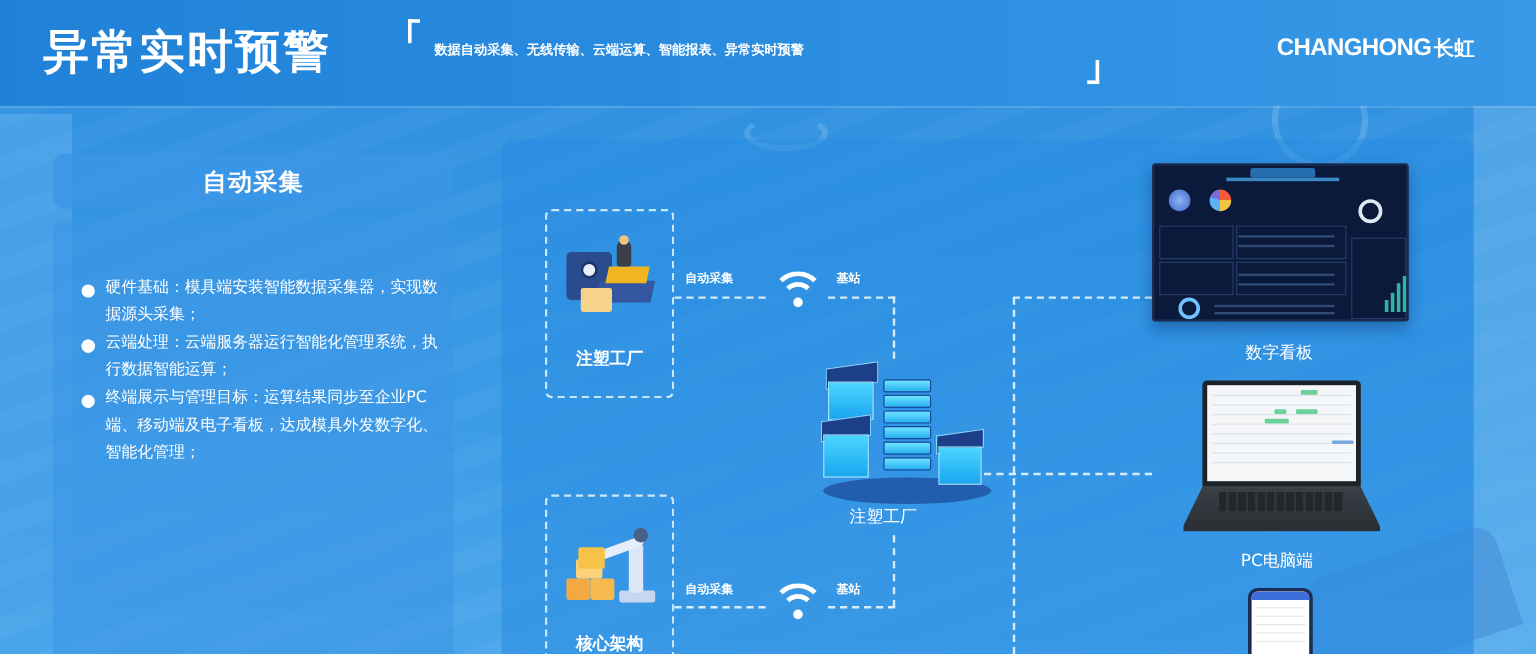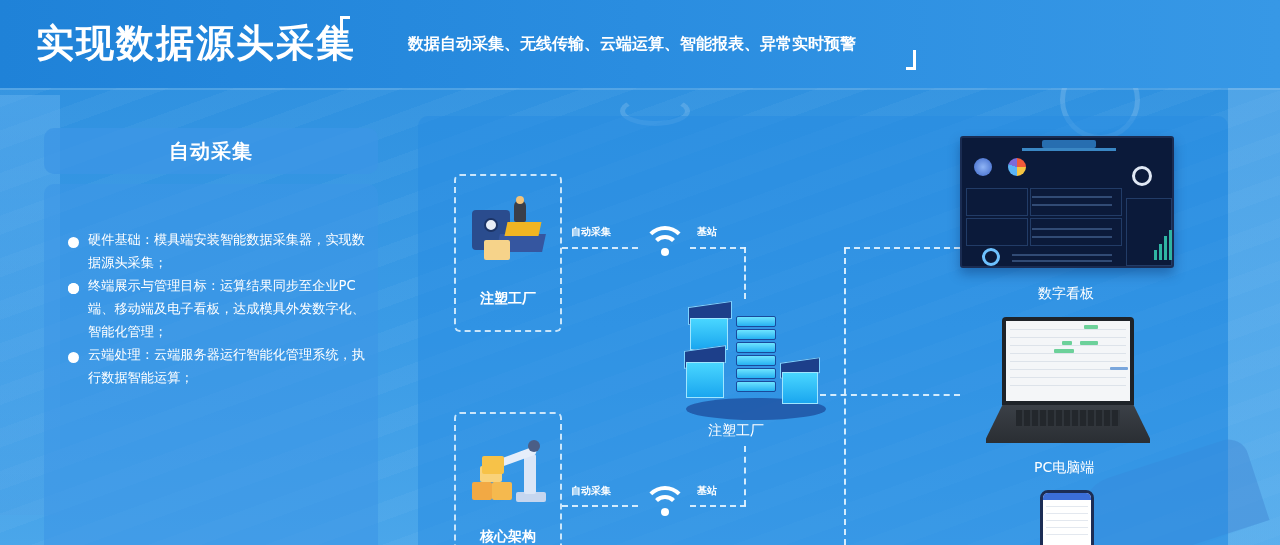--- a/index.html
+++ b/index.html
@@ -47,21 +47,21 @@
   .bracket-open {
     position: absolute; left: 0; top: 4px; width: 10px; height: 20px;
     border-left: 3px solid #fff; border-top: 3px solid #fff;
   }
   .bracket-close {
     position: absolute; left: 566px; top: 38px; width: 10px; height: 20px;
     border-right: 3px solid #fff; border-bottom: 3px solid #fff;
   }
   .slogan {
     position: absolute; left: 22px; top: 22px;
-    font-size: 16px; font-weight: bold; color: #fff; white-space: nowrap; margin-left: 46px;
+    font-size: 11px; font-weight: bold; color: #fff; white-space: nowrap;
   }
   .brand {
     position: absolute; left: 1064px; top: 26px; height: 28px;
     display: flex; align-items: center;
   }
   .brand-en { font-size: 20px; font-weight: bold; color: #fff; letter-spacing: -0.5px; font-family: "Liberation Sans", sans-serif; }
   .brand-cn { font-size: 17px; font-weight: bold; color: #fff; margin-left: 2px; }
 
   
   .core-title-box {
@@ -177,47 +177,51 @@
 <body>
 
 <div class="bg-stripe"></div>
 <div class="bg-left-block"></div>
 <div class="bg-right-block"></div>
 <div class="bg-arc" style="left:1060px;top:60px;width:80px;height:80px;"></div>
 <div class="bg-arc" style="left:620px;top:96px;width:70px;height:30px;border-top-color:transparent;"></div>
 <div class="bg-robot"></div>
 
 <div class="header">
-  <div class="title">实现数据源头采集</div>
+  <div class="title">异常实时预警</div>
   <div class="slogan-wrap">
     <div class="bracket-open"></div>
     <div class="slogan">数据自动采集、无线传输、云端运算、智能报表、异常实时预警</div>
     <div class="bracket-close"></div>
+  </div>
+  <div class="brand">
+    <span class="brand-en">CHANGHONG</span>
+    <span class="brand-cn">长虹</span>
   </div>
 </div>
 
 <div class="core-title-box">
   <span class="core-title">自动采集</span>
 </div>
 <div class="core-body-box"></div>
 <div class="core-list">
   <div class="core-item">
     <span class="dot"></span>
     <span>硬件基础：模具端安装智能数据采集器，实现数据源头采集；</span>
   </div>
   <div class="core-item">
     <span class="dot"></span>
   </div>
   <div class="core-item">
     <span class="dot"></span>
-    <span>终端展示与管理目标：运算结果同步至企业PC端、移动端及电子看板，达成模具外发数字化、智能化管理；</span>
+    <span>云端处理：云端服务器运行智能化管理系统，执行数据智能运算；</span>
   </div>
   <div class="core-item">
     <span class="dot"></span>
-    <span>云端处理：云端服务器运行智能化管理系统，执行数据智能运算；</span>
+    <span>终端展示与管理目标：运算结果同步至企业PC端、移动端及电子看板，达成模具外发数字化、智能化管理；</span>
   </div>
 </div>
 
 <div class="main-panel"></div>
 
 <div class="factory-box" style="left:454px;top:174px;height:158px;"></div>
 <div class="machine">
   <div class="m-base"></div>
   <div class="m-gauge"></div>
   <div class="m-bed"></div>

